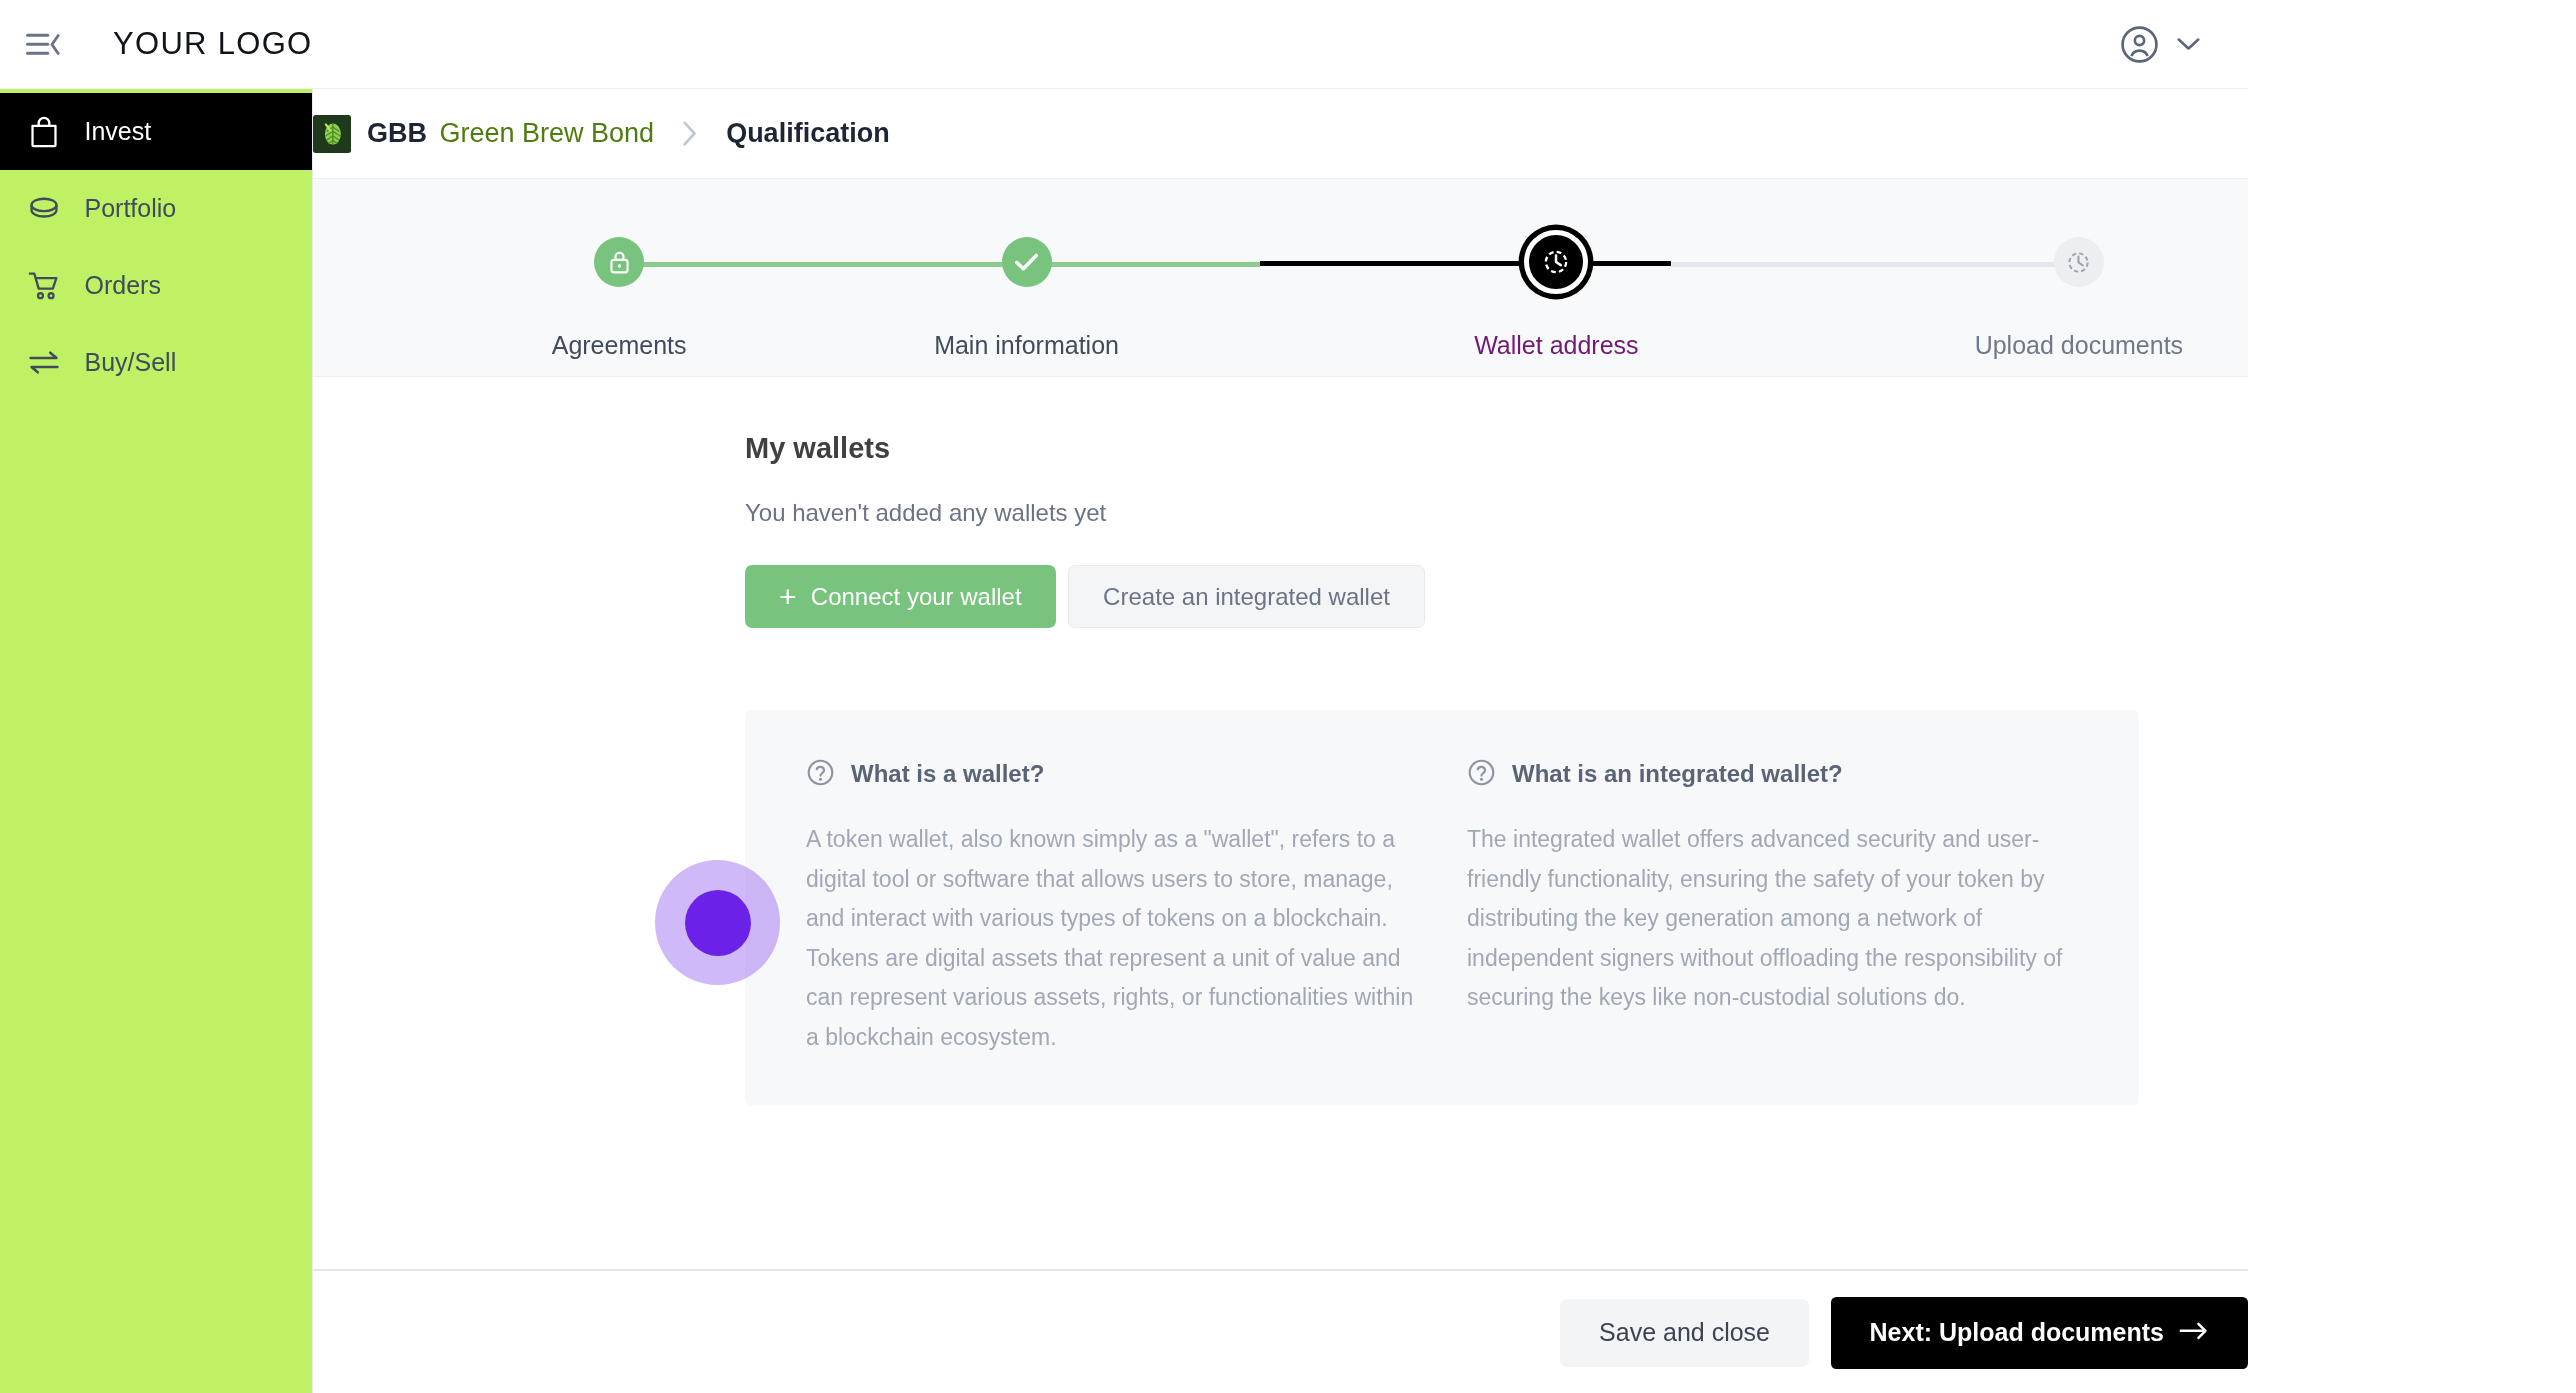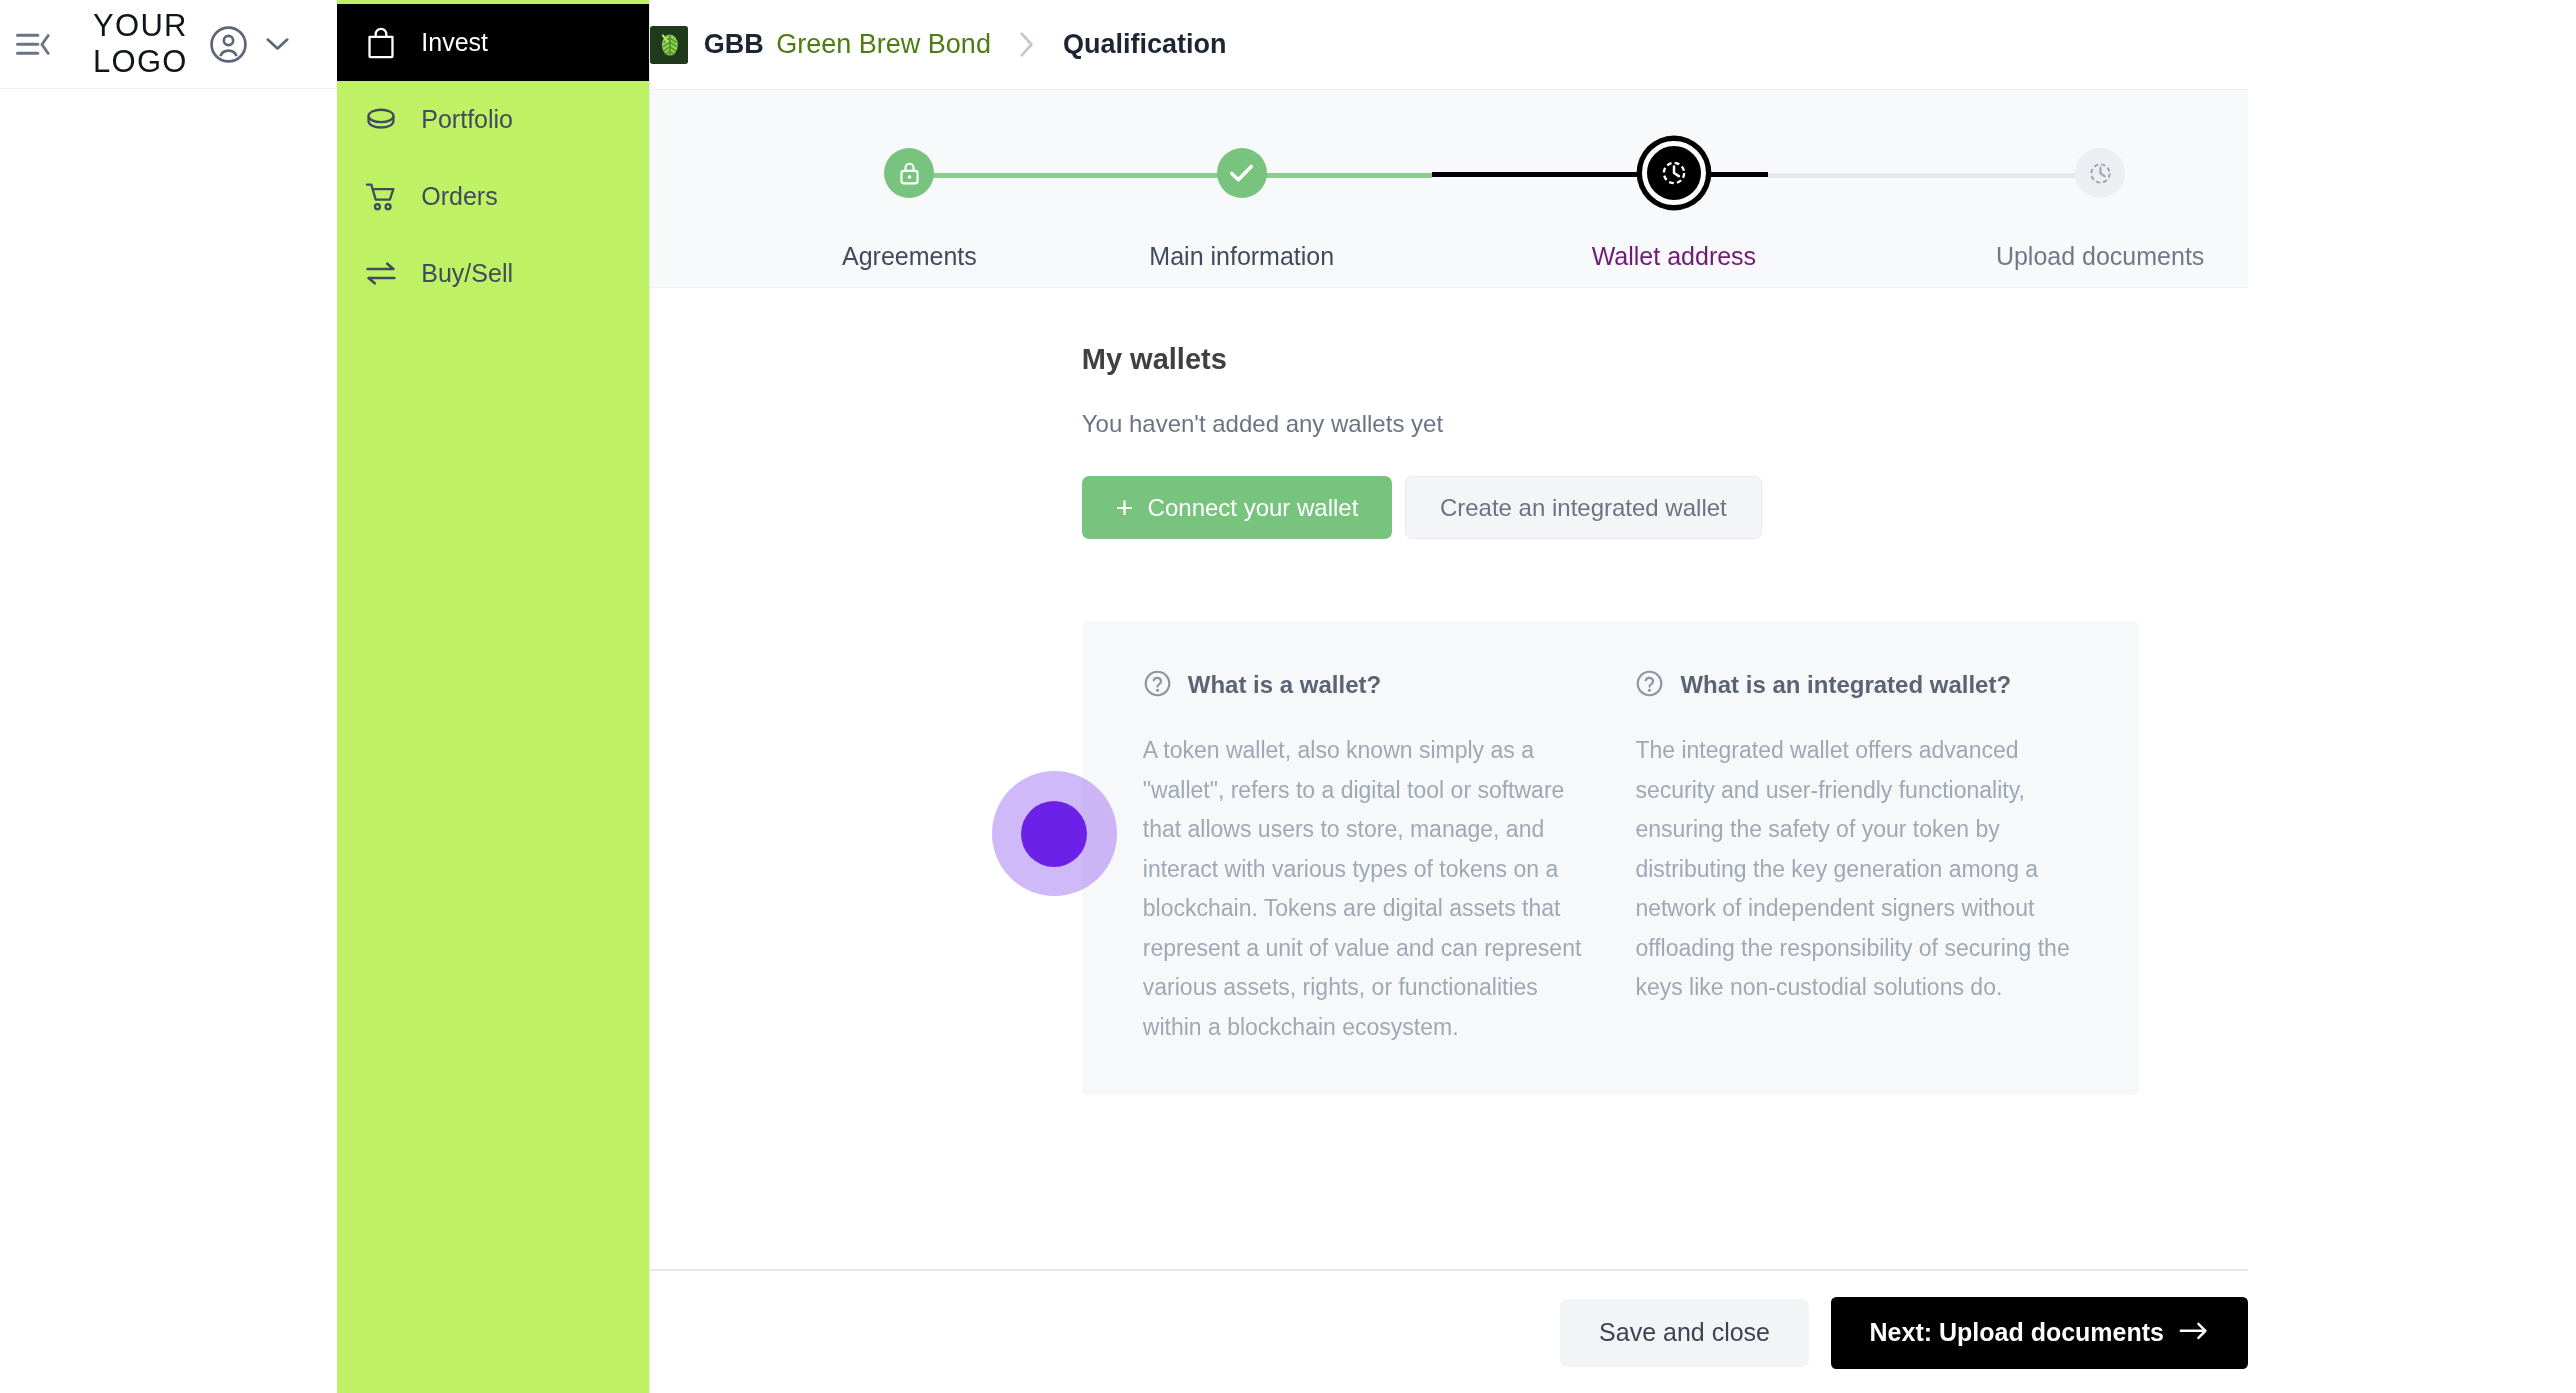--- a/index.html
+++ b/index.html
@@ -2,21 +2,21 @@
 <html style="font-size:14.3px"><head>
 <meta charset="utf-8">
 <style>
   * { box-sizing: border-box; margin: 0; padding: 0; }
   html, body {
     width: 2576px; height: 1394px;
     background: #ffffff;
     font-family: "Liberation Sans", sans-serif;
     overflow: hidden;
   }
-  .app { position: relative; width: 2248px; height: 1394px; display: flex; }
+  .app { position: relative; width: 2248px; height: 1394px; display: flex; flex-direction: column; }
 
   
   .topbar {
     height: 89px; flex: 0 0 89px;
     background: #ffffff;
     border-bottom: 1.8px solid #edeff2;
     display: flex; align-items: center;
     position: relative; z-index: 5;
   }
   .collapse-btn {

